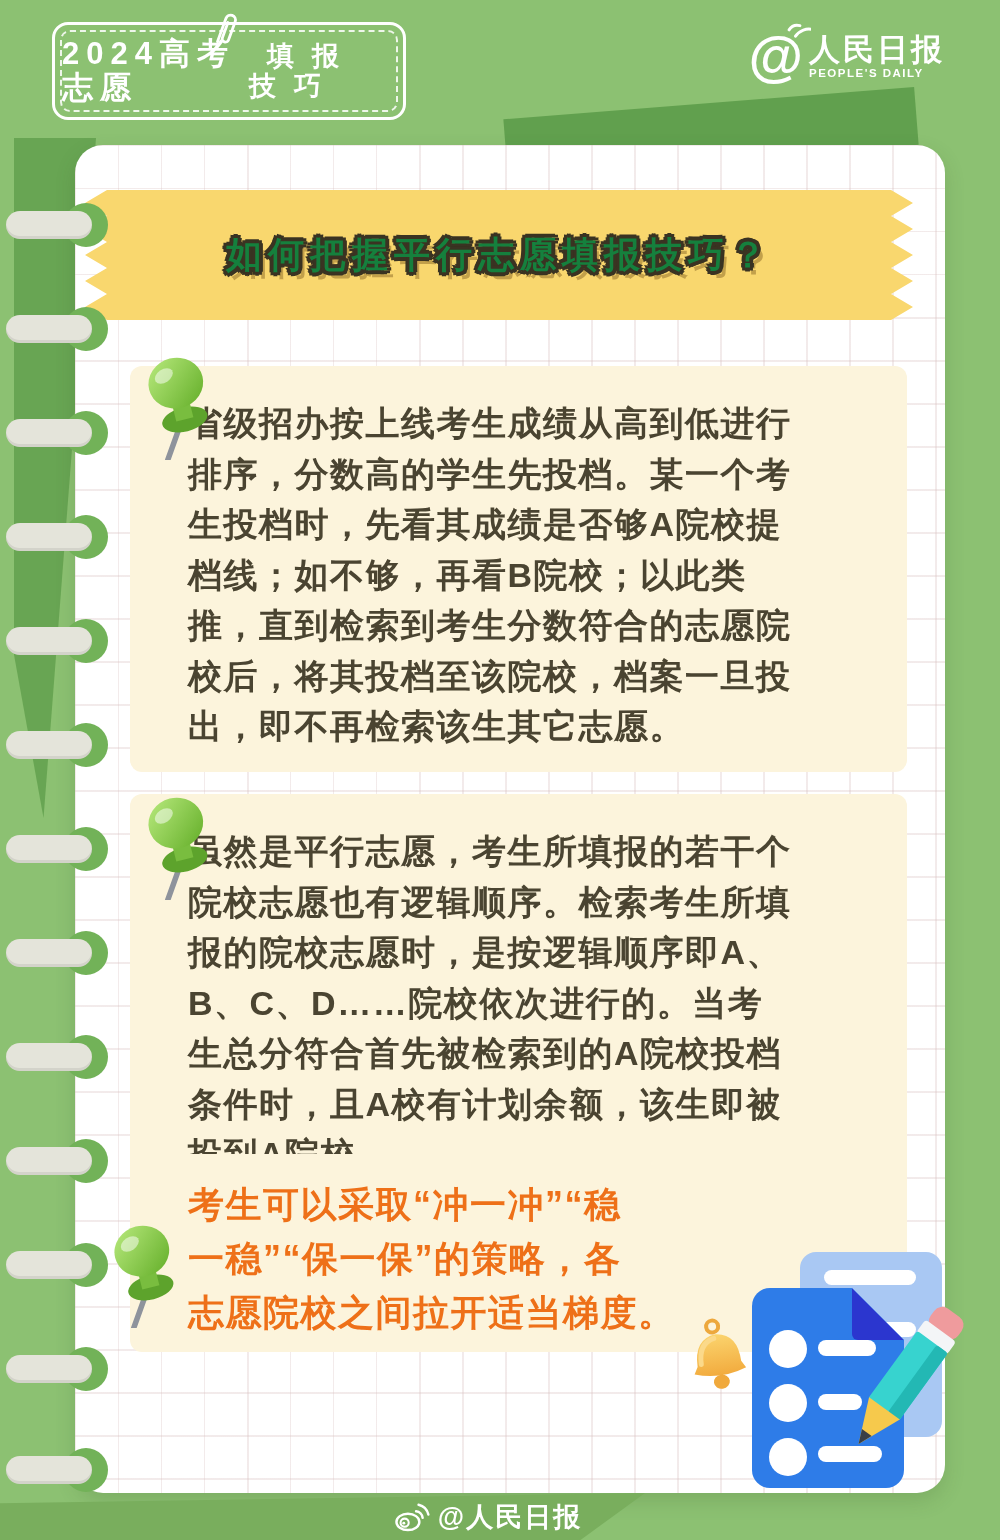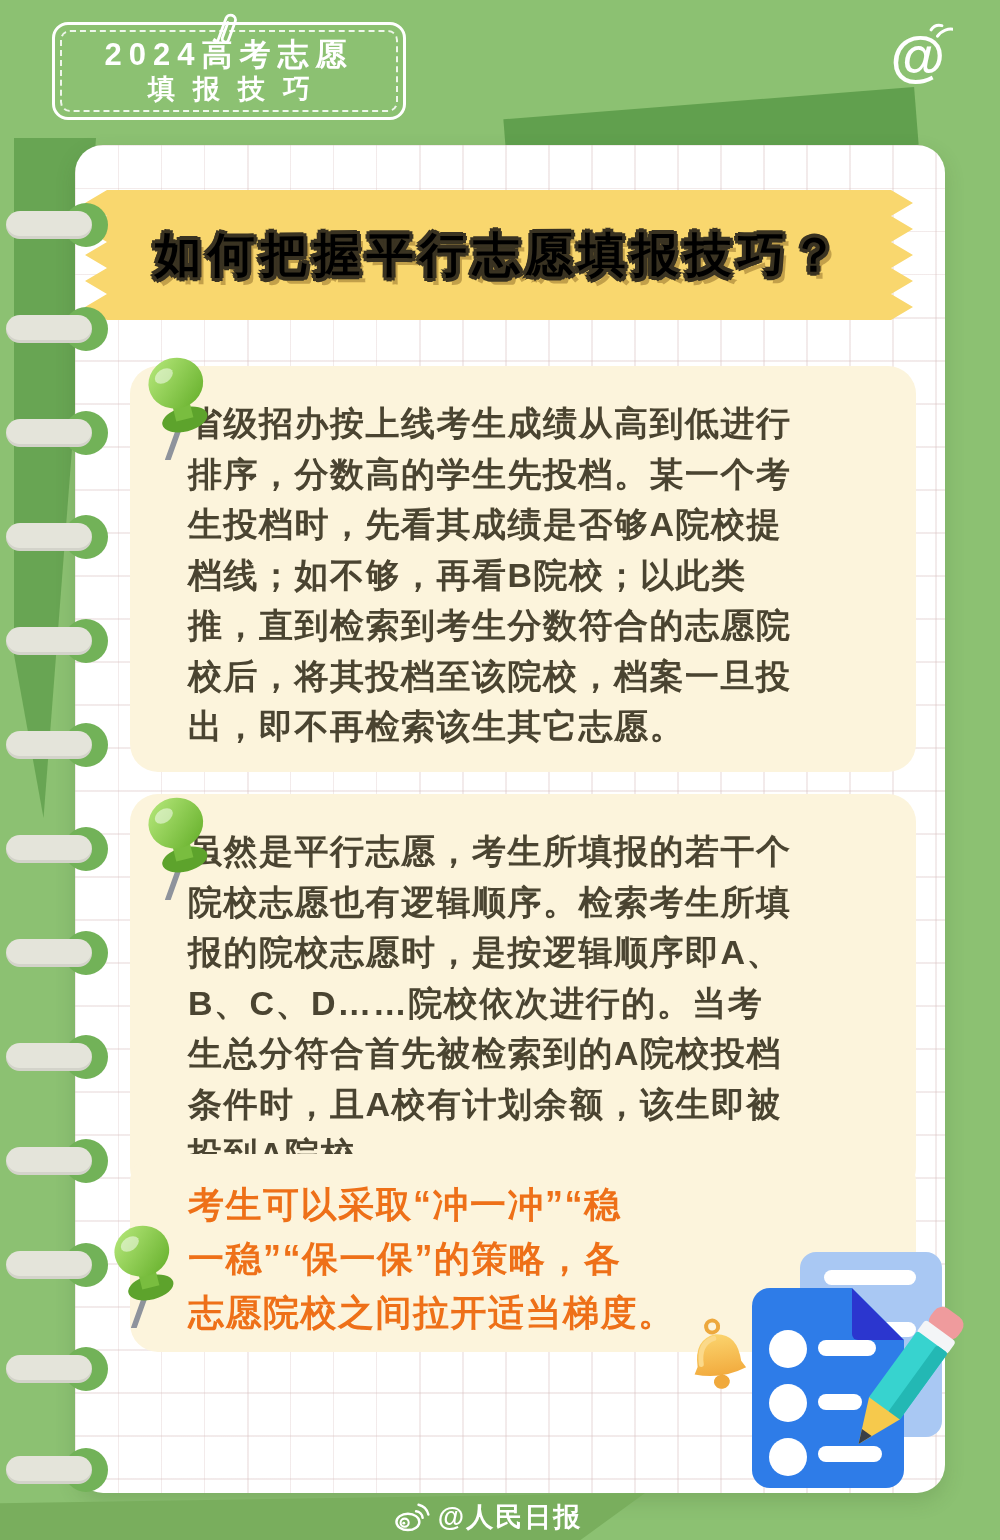--- a/index.html
+++ b/index.html
@@ -11,25 +11,25 @@
        background:#61a04e;transform:rotate(-4.5deg);z-index:1;}
   .deco-wedge-left{position:absolute;left:14px;top:138px;width:82px;height:680px;
        background:#68a553;clip-path:polygon(0 0,100% 0,36% 100%,0 76%);z-index:1;}
   .footer-stripe{position:absolute;left:0;bottom:0;width:645px;height:47px;
        background:#79ae5d;clip-path:polygon(0 22%,100% 0,90% 100%,0 100%);z-index:5;}
 
   
   .badge{position:absolute;left:52px;top:22px;width:348px;height:92px;
        border:3.5px solid #fff;border-radius:16px;z-index:6;}
   .badge-inner{position:absolute;inset:5px;border:2px dashed rgba(255,255,255,.85);
-       border-radius:10px;display:flex;flex-direction:column;align-items:center;
+       border-radius:10px;display:flex;align-items:center;
        justify-content:center;gap:2px;}
   .badge-line1{color:#fff;font-size:31px;font-weight:800;letter-spacing:7px;line-height:34px;}
   .badge-line2{color:#fff;font-size:27px;font-weight:800;letter-spacing:18px;line-height:30px;
-       text-indent:18px;text-align:right;}
+       text-indent:18px;}
   .paperclip{position:absolute;left:158px;top:-16px;width:26px;height:44px;
        transform:rotate(20deg);}
 
   
   .pd-logo{position:absolute;right:55px;top:28px;display:flex;align-items:center;
        gap:6px;z-index:6;color:#fff;}
   .pd-at{position:relative;font-size:56px;font-weight:700;line-height:56px;}
   .pd-at-arcs{position:absolute;right:-8px;top:-8px;}
   .pd-col{display:flex;flex-direction:column;}
   .pd-name{font-size:31px;font-weight:800;letter-spacing:3px;line-height:34px;}
@@ -49,27 +49,27 @@
        background:#72b258;}
   .ring-tab{position:absolute;left:6px;top:8px;width:86px;height:28px;border-radius:14px;
        background:#e4e4da;box-shadow:inset 0 -3px 0 rgba(0,0,0,.07);}
 
   
   .banner{position:absolute;left:85px;top:190px;width:828px;height:130px;z-index:3;
        background:#f9d76e;display:flex;align-items:center;justify-content:center;
        clip-path:polygon(22px 0,806px 0,828px 13px,806px 26px,828px 39px,806px 52px,
          828px 65px,806px 78px,828px 91px,806px 104px,828px 117px,806px 130px,
          22px 130px,0 117px,22px 104px,0 91px,22px 78px,0 65px,22px 52px,0 39px,22px 26px,0 13px);}
-  .banner-title{color:#000000;font-size:47px;font-weight:900;letter-spacing:6px;
+  .banner-title{color:#15803d;font-size:36px;font-weight:900;letter-spacing:6px;
        text-shadow:-3px -3px 0 #3a3322,3px -3px 0 #3a3322,-3px 3px 0 #3a3322,3px 3px 0 #3a3322,
          -4px 0 0 #3a3322,4px 0 0 #3a3322,0 -4px 0 #3a3322,0 4px 0 #3a3322,
          6px 7px 0 rgba(150,115,45,.55);}
 
   
-  .card{position:absolute;left:130px;width:777px;background:#fcf4dc;border-radius:28px;z-index:3;padding-left:9px;}
+  .card{position:absolute;left:130px;width:777px;background:#fcf4dc;border-radius:12px;z-index:3;}
   .card1{top:366px;height:406px;}
   .card2{top:794px;height:402px;}
   .card3{top:1154px;height:198px;}
   .card-text{position:absolute;left:58px;top:32px;right:34px;
        white-space:pre-line;color:#4a4431;font-size:34px;line-height:50.5px;
        font-weight:700;letter-spacing:1.5px;}
   .card3 .card-text{color:#ee7018;font-size:36px;line-height:54px;font-weight:800;
        width:500px;top:24px;}
 
   .pin{position:absolute;z-index:4;}
@@ -126,20 +126,24 @@
   </svg>
 </div>
 
 <div class="pd-logo">
   <div class="pd-at"><span>@</span>
     <svg class="pd-at-arcs" width="26" height="26" viewBox="0 0 26 26">
       <path d="M4 16 A10 10 0 0 1 10 6" fill="none" stroke="#fff" stroke-width="3" stroke-linecap="round" transform="rotate(38 13 13)"></path>
       <path d="M10 20 A16 16 0 0 1 20 4" fill="none" stroke="#fff" stroke-width="3" stroke-linecap="round" transform="rotate(38 13 13) translate(3 -3)"></path>
     </svg>
   </div>
+  <div class="pd-col">
+    <div class="pd-name">人民日报</div>
+    <div class="pd-sub">PEOPLE'S DAILY</div>
+  </div>
 </div>
 
 <div class="paper"></div>
 
 <div class="ring" style="top:203px">
     <div class="ring-circle"></div>
     <div class="ring-tab"></div>
   </div>
 <div class="ring" style="top:307px">
     <div class="ring-circle"></div>

